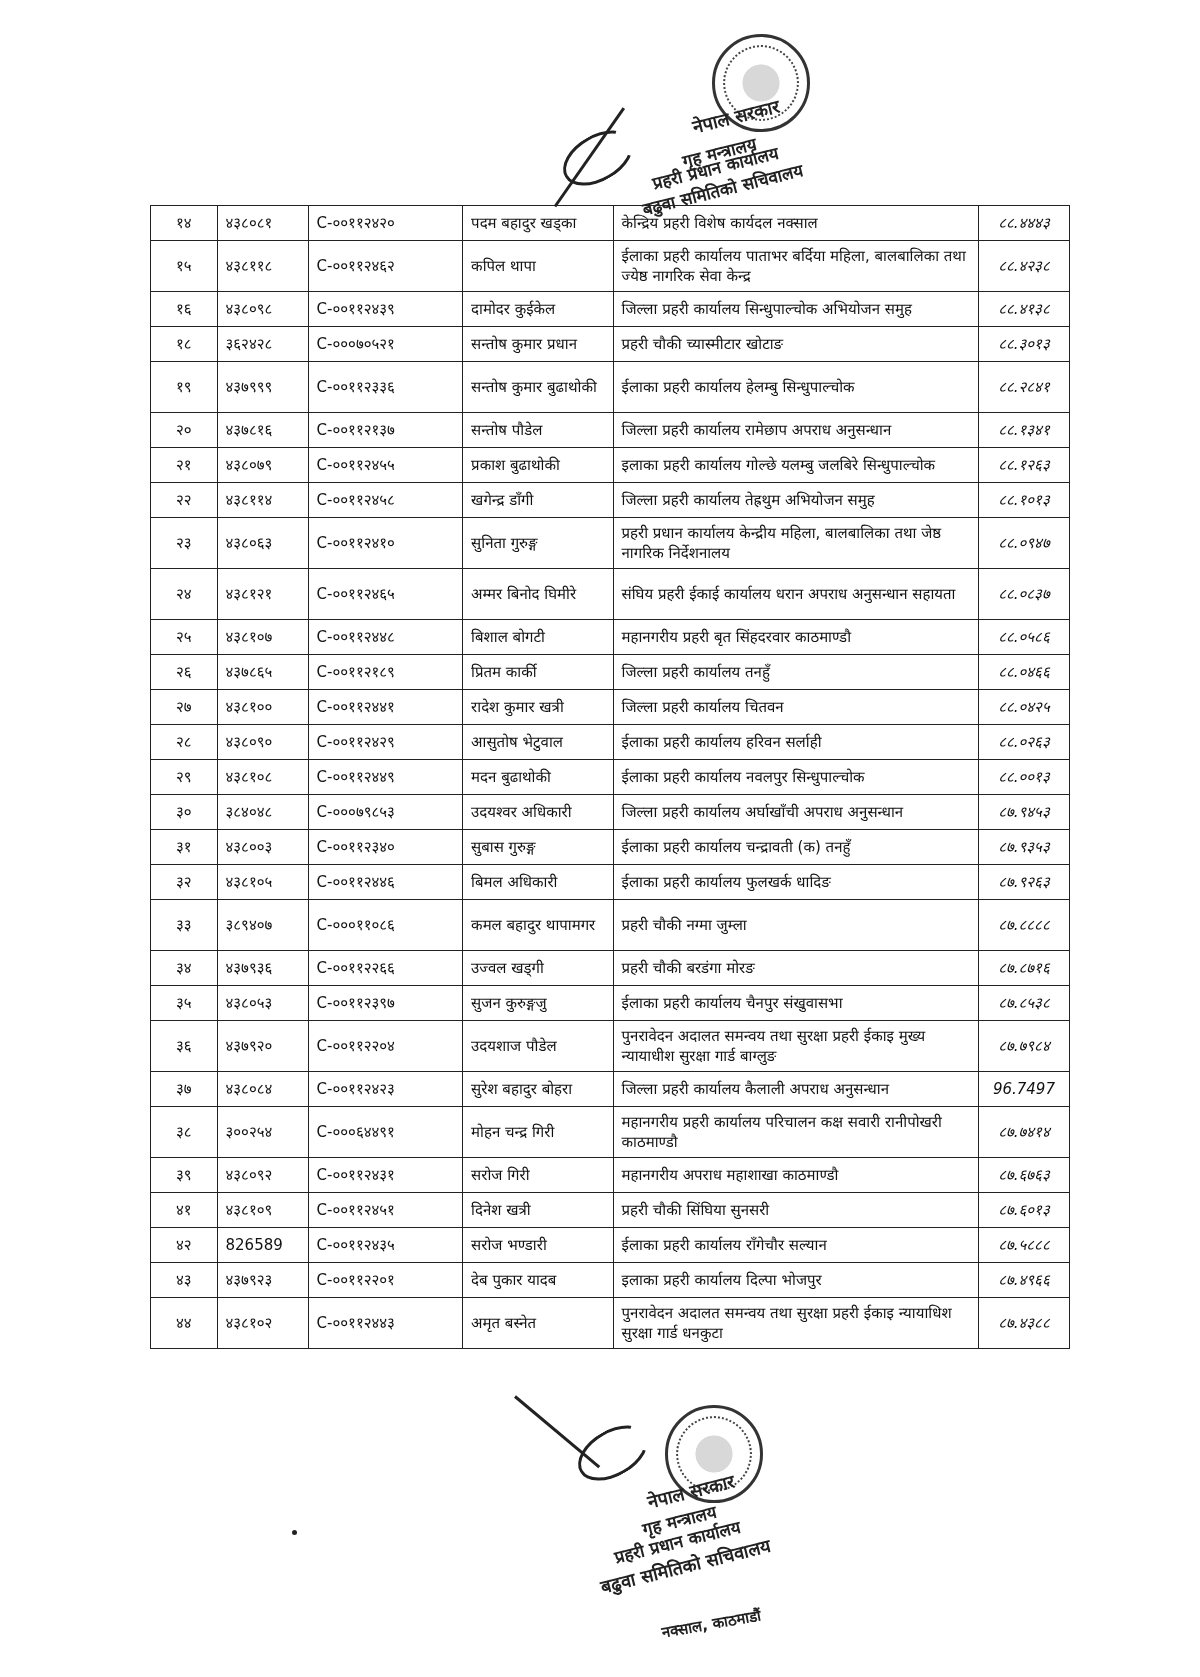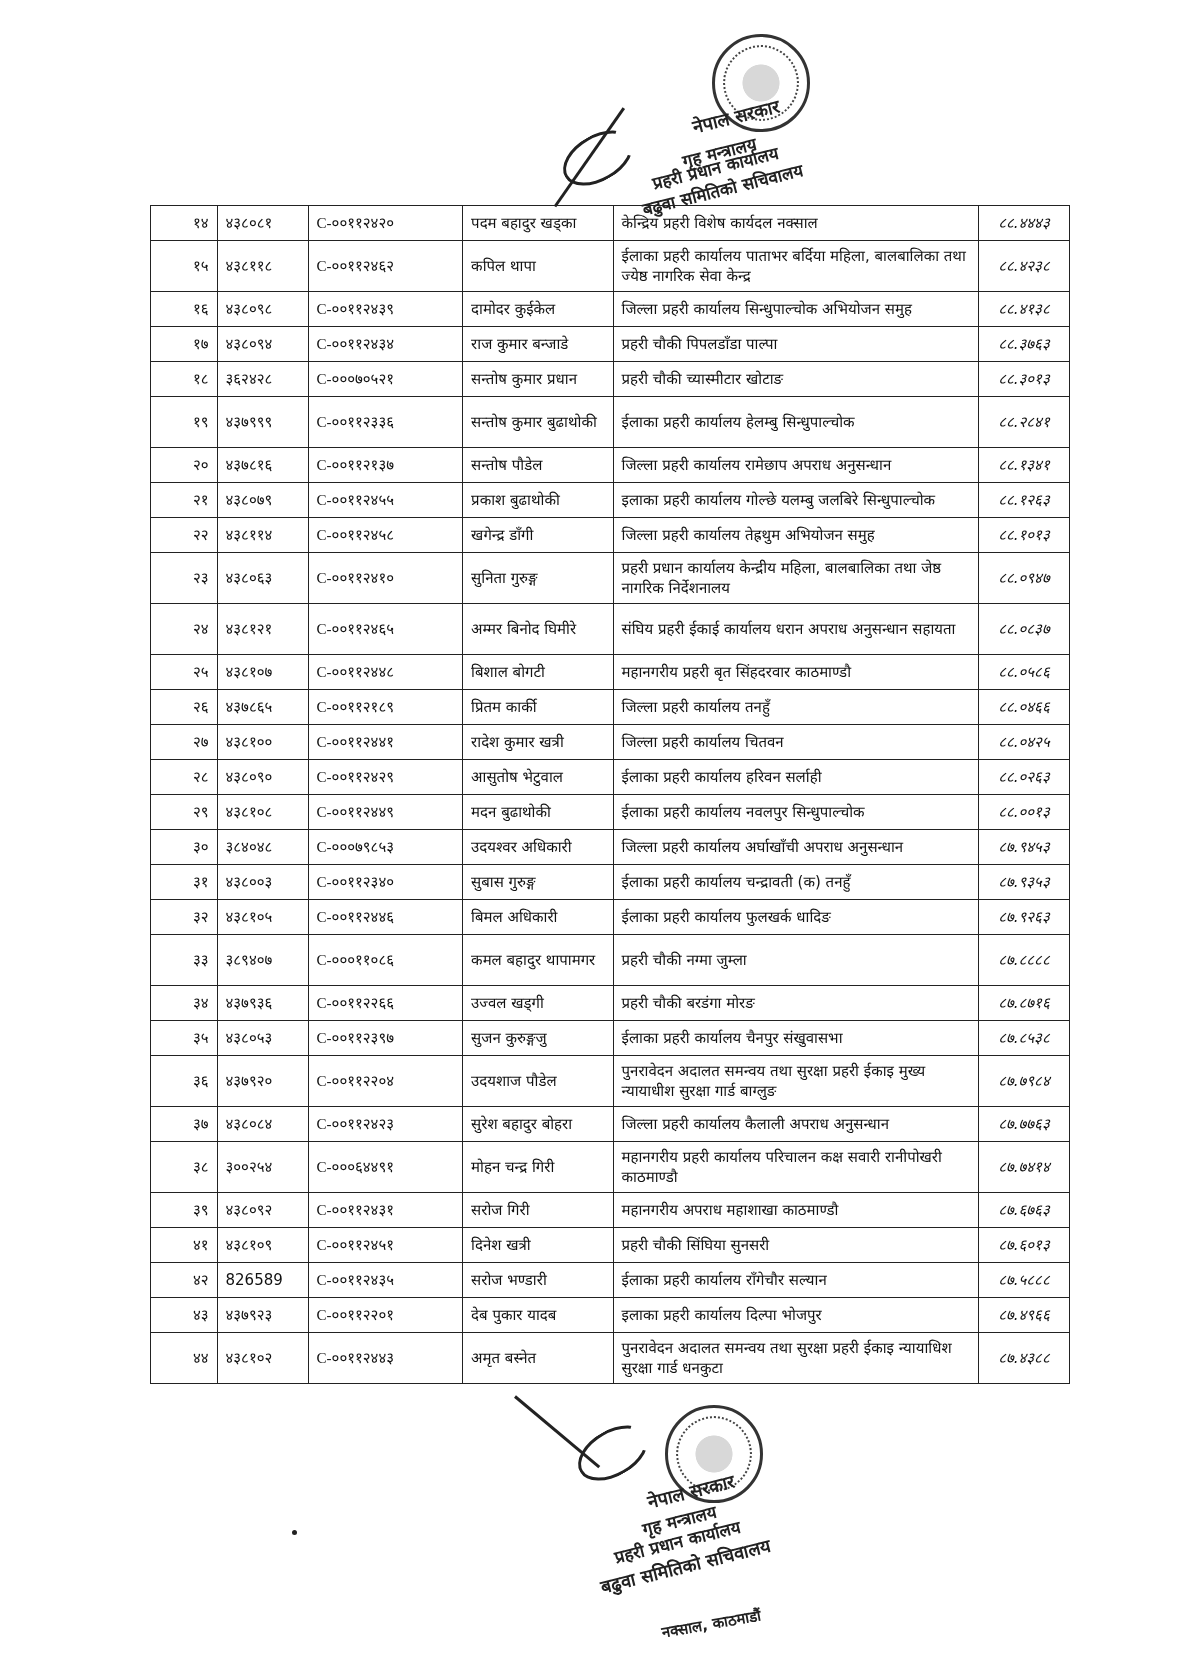--- a/index.html
+++ b/index.html
@@ -42,23 +42,23 @@
   .sl-bottom { left: 515px; top: 1395px; width: 110px; transform: rotate(40deg); }
   .dot { position: absolute; left: 292px; top: 1530px; width: 5px; height: 5px; background: #222; border-radius: 50%; }
 
   table.roster {
     position: absolute; left: 150px; top: 205px; width: 920px;
     border-collapse: collapse; table-layout: fixed; font-size: 15px;
   }
   table.roster td {
     border: 1.5px solid #222; padding: 2px 8px; vertical-align: middle; line-height: 20px;
   }
-  td.c-sn { width: 48px; text-align: right; padding-left: 14px; }
+  td.c-sn { width: 48px; text-align: center; padding-left: 14px; }
   td.c-no { width: 72px; padding-left: 18px; }
-  td.c-id { width: 134px; padding-left: 22px; font-family: Liberation Serif, serif; }
+  td.c-id { width: 134px; padding-left: 22px; }
   td.c-name { width: 130px; }
   td.c-office { width: 340px; }
   td.c-score { width: 72px; text-align: center; font-style: italic; }
   tr.r1 td { height: 30px; }
   tr.r2 td { height: 46px; }
 </style>
 </head>
 <body>
 
 <div class="seal seal-top"></div>
@@ -89,28 +89,20 @@
       </tr>
       <tr class="r1">
         <td class="c-sn">१६</td>
         <td class="c-no">४३८०९८</td>
         <td class="c-id">C-००११२४३९</td>
         <td class="c-name">दामोदर कुईकेल</td>
         <td class="c-office">जिल्ला प्रहरी कार्यालय सिन्धुपाल्चोक अभियोजन समुह</td>
         <td class="c-score">८८.४१३८</td>
       </tr>
       <tr class="r1">
-        <td class="c-sn">१७</td>
-        <td class="c-no">४३८०९४</td>
-        <td class="c-id">C-००११२४३४</td>
-        <td class="c-name">राज कुमार बन्जाडे</td>
-        <td class="c-office">प्रहरी चौकी पिपलडाँडा पाल्पा</td>
-        <td class="c-score">८८.३७६३</td>
-      </tr>
-      <tr class="r1">
         <td class="c-sn">१८</td>
         <td class="c-no">३६२४२८</td>
         <td class="c-id">C-०००७०५२१</td>
         <td class="c-name">सन्तोष कुमार प्रधान</td>
         <td class="c-office">प्रहरी चौकी च्यास्मीटार खोटाङ</td>
         <td class="c-score">८८.३०१३</td>
       </tr>
       <tr class="r2">
         <td class="c-sn">१९</td>
         <td class="c-no">४३७९९९</td>
@@ -254,21 +246,21 @@
         <td class="c-name">उदयशाज पौडेल</td>
         <td class="c-office">पुनरावेदन अदालत समन्वय तथा सुरक्षा प्रहरी ईकाइ मुख्य न्यायाधीश सुरक्षा गार्ड बाग्लुङ</td>
         <td class="c-score">८७.७९८४</td>
       </tr>
       <tr class="r1">
         <td class="c-sn">३७</td>
         <td class="c-no">४३८०८४</td>
         <td class="c-id">C-००११२४२३</td>
         <td class="c-name">सुरेश बहादुर बोहरा</td>
         <td class="c-office">जिल्ला प्रहरी कार्यालय कैलाली अपराध अनुसन्धान</td>
-        <td class="c-score">८७.७७६३</td>
+        <td class="c-score">96.7497</td>
       </tr>
       <tr class="r2">
         <td class="c-sn">३८</td>
         <td class="c-no">३००२५४</td>
         <td class="c-id">C-०००६४४९१</td>
         <td class="c-name">मोहन चन्द्र गिरी</td>
         <td class="c-office">महानगरीय प्रहरी कार्यालय परिचालन कक्ष सवारी रानीपोखरी काठमाण्डौ</td>
         <td class="c-score">८७.७४१४</td>
       </tr>
       <tr class="r1">

